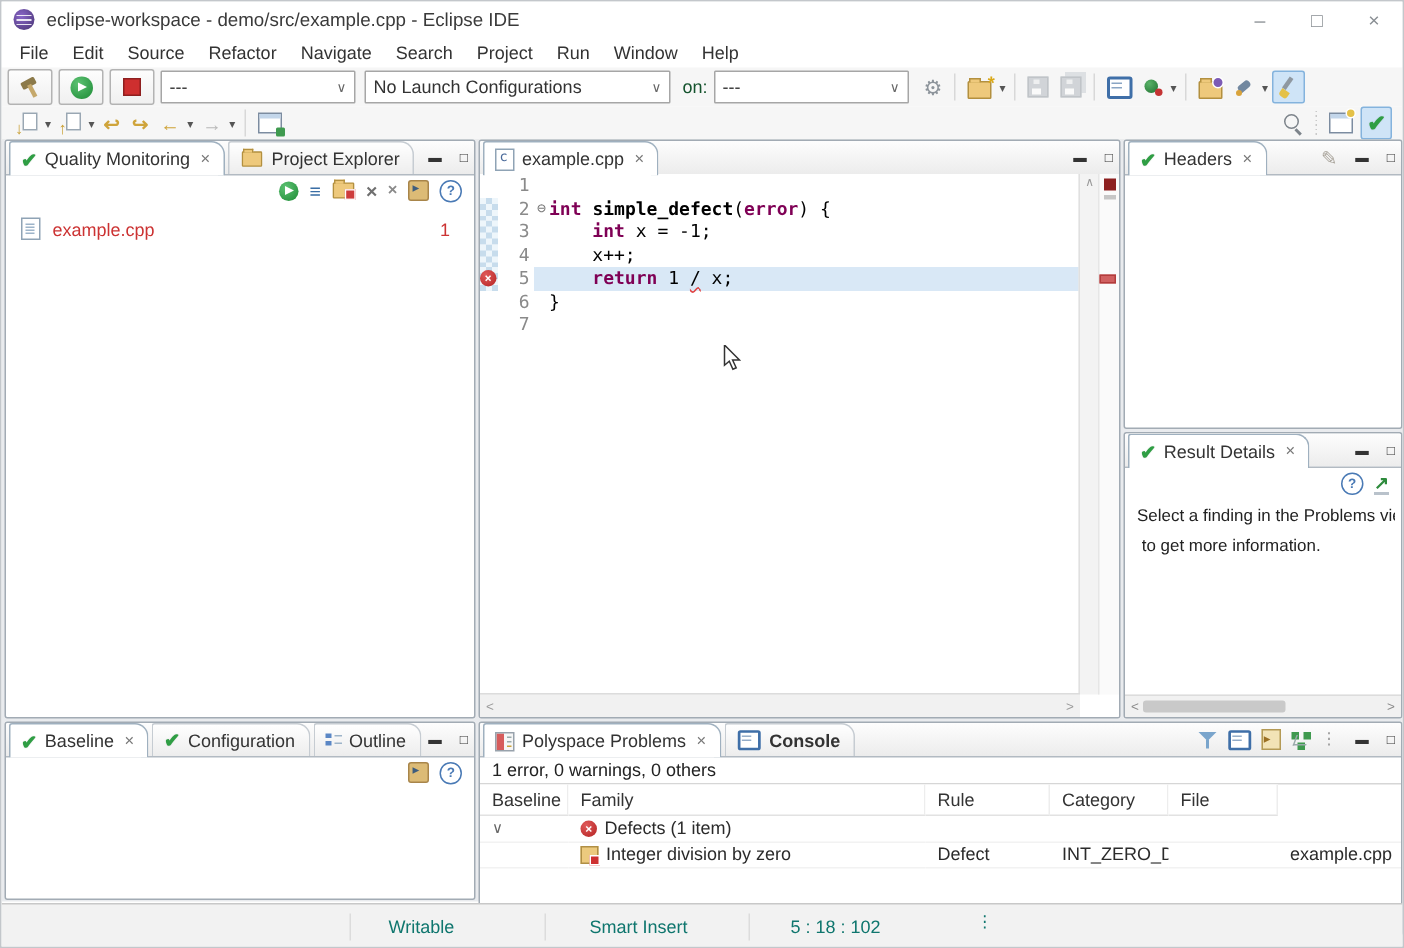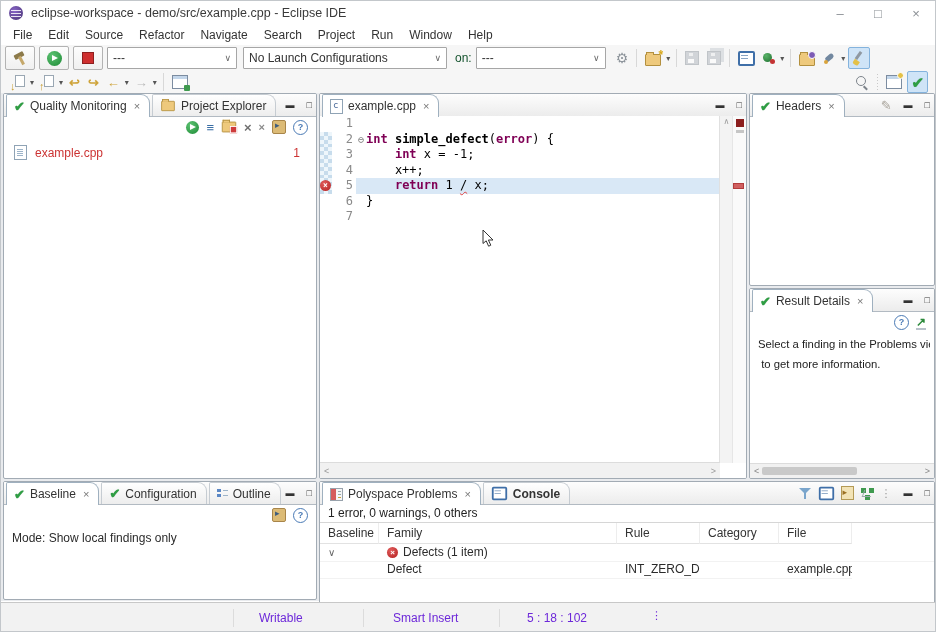--- a/index.html
+++ b/index.html
@@ -161,21 +161,21 @@
   .info-lines .hline{white-space:pre;overflow:hidden;margin:0 0 8px 0;}
   
   .summary{height:17px;line-height:17px;padding-left:8px;border-bottom:1px solid #d6d6d6;background:#fff;color:#222;}
   .pgrid{display:grid;grid-template-columns:59px 238px 83px 79px 73px 1fr;}
   .pth{height:20px;line-height:20px;padding-left:8px;color:#333;border-bottom:1px solid #e2e2e2;border-right:1px solid #ededed;background:#fff;}
   .prow{height:17px;}
   .ptd{height:17px;line-height:17px;padding-left:8px;display:flex;align-items:center;gap:5px;border-bottom:1px solid #f2f2f2;overflow:hidden;white-space:nowrap;}
   .chev{color:#666;font-size:10px;}
   
   .statusbar{position:absolute;left:0;top:601px;right:0;height:31px;background:#f2f2f2;border-top:1px solid #c8c8c8;}
-  .sb-item{position:absolute;top:8px;color:#6d28d9;text-align:center;}
+  .sb-item{position:absolute;top:8px;color:#0f766e;text-align:center;}
   .sb-sep{position:absolute;top:6px;width:1px;height:18px;background:#dcdcdc;}
 </style>
 </head>
 <body>
 
 <div class="w">
 
   <div class="titlebar">
     <span class="ic ic-eclipse"></span>
     <span class="title-text">eclipse-workspace - demo/src/example.cpp - Eclipse IDE</span>
@@ -466,21 +466,20 @@
         </div>
         <div class="tab-strip-right">
           <span class="minmax">▬</span>
           <span class="minmax">□</span>
         </div>
       </div>
       <div class="ptools">
         <span class="ic ic-clip"></span>
         <span class="ic-help">?</span>
       </div>
-      <div style="padding:6px 8px;">Mode: Show local findings only</div>
     </div>
 
     <div class="panel" style="left:318px;top:388px;width:616px;height:143px;">
       <div class="tabs">
         <div class="tab activeTab">
           <span class="ic ic-problems"></span>
           <span>Polyspace Problems</span>
           <span class="tclose">×</span>
         </div>
         <div class="tab">
@@ -514,20 +513,24 @@
               <span class="ic-err">×</span>
               <span>Defects (1 item)</span>
             </div>
             <div class="ptd"></div>
             <div class="ptd"></div>
             <div class="ptd"></div>
             <div class="ptd"></div>
           </div>
           <div class="pgrid prow">
             <div class="ptd"></div>
+            <div class="ptd">
+              <span class="ic-defect"></span>
+              <span>Integer division by zero</span>
+            </div>
             <div class="ptd">Defect</div>
             <div class="ptd">INT_ZERO_D...</div>
             <div class="ptd"></div>
             <div class="ptd">example.cpp</div>
           </div>
         </div>
       <div class="hscroll2">
         <span>&lt;</span>
         <span class="thumb" style="position:absolute;left:14px;width:375px;"></span>
         <span style="margin-left:auto">&gt;</span>

